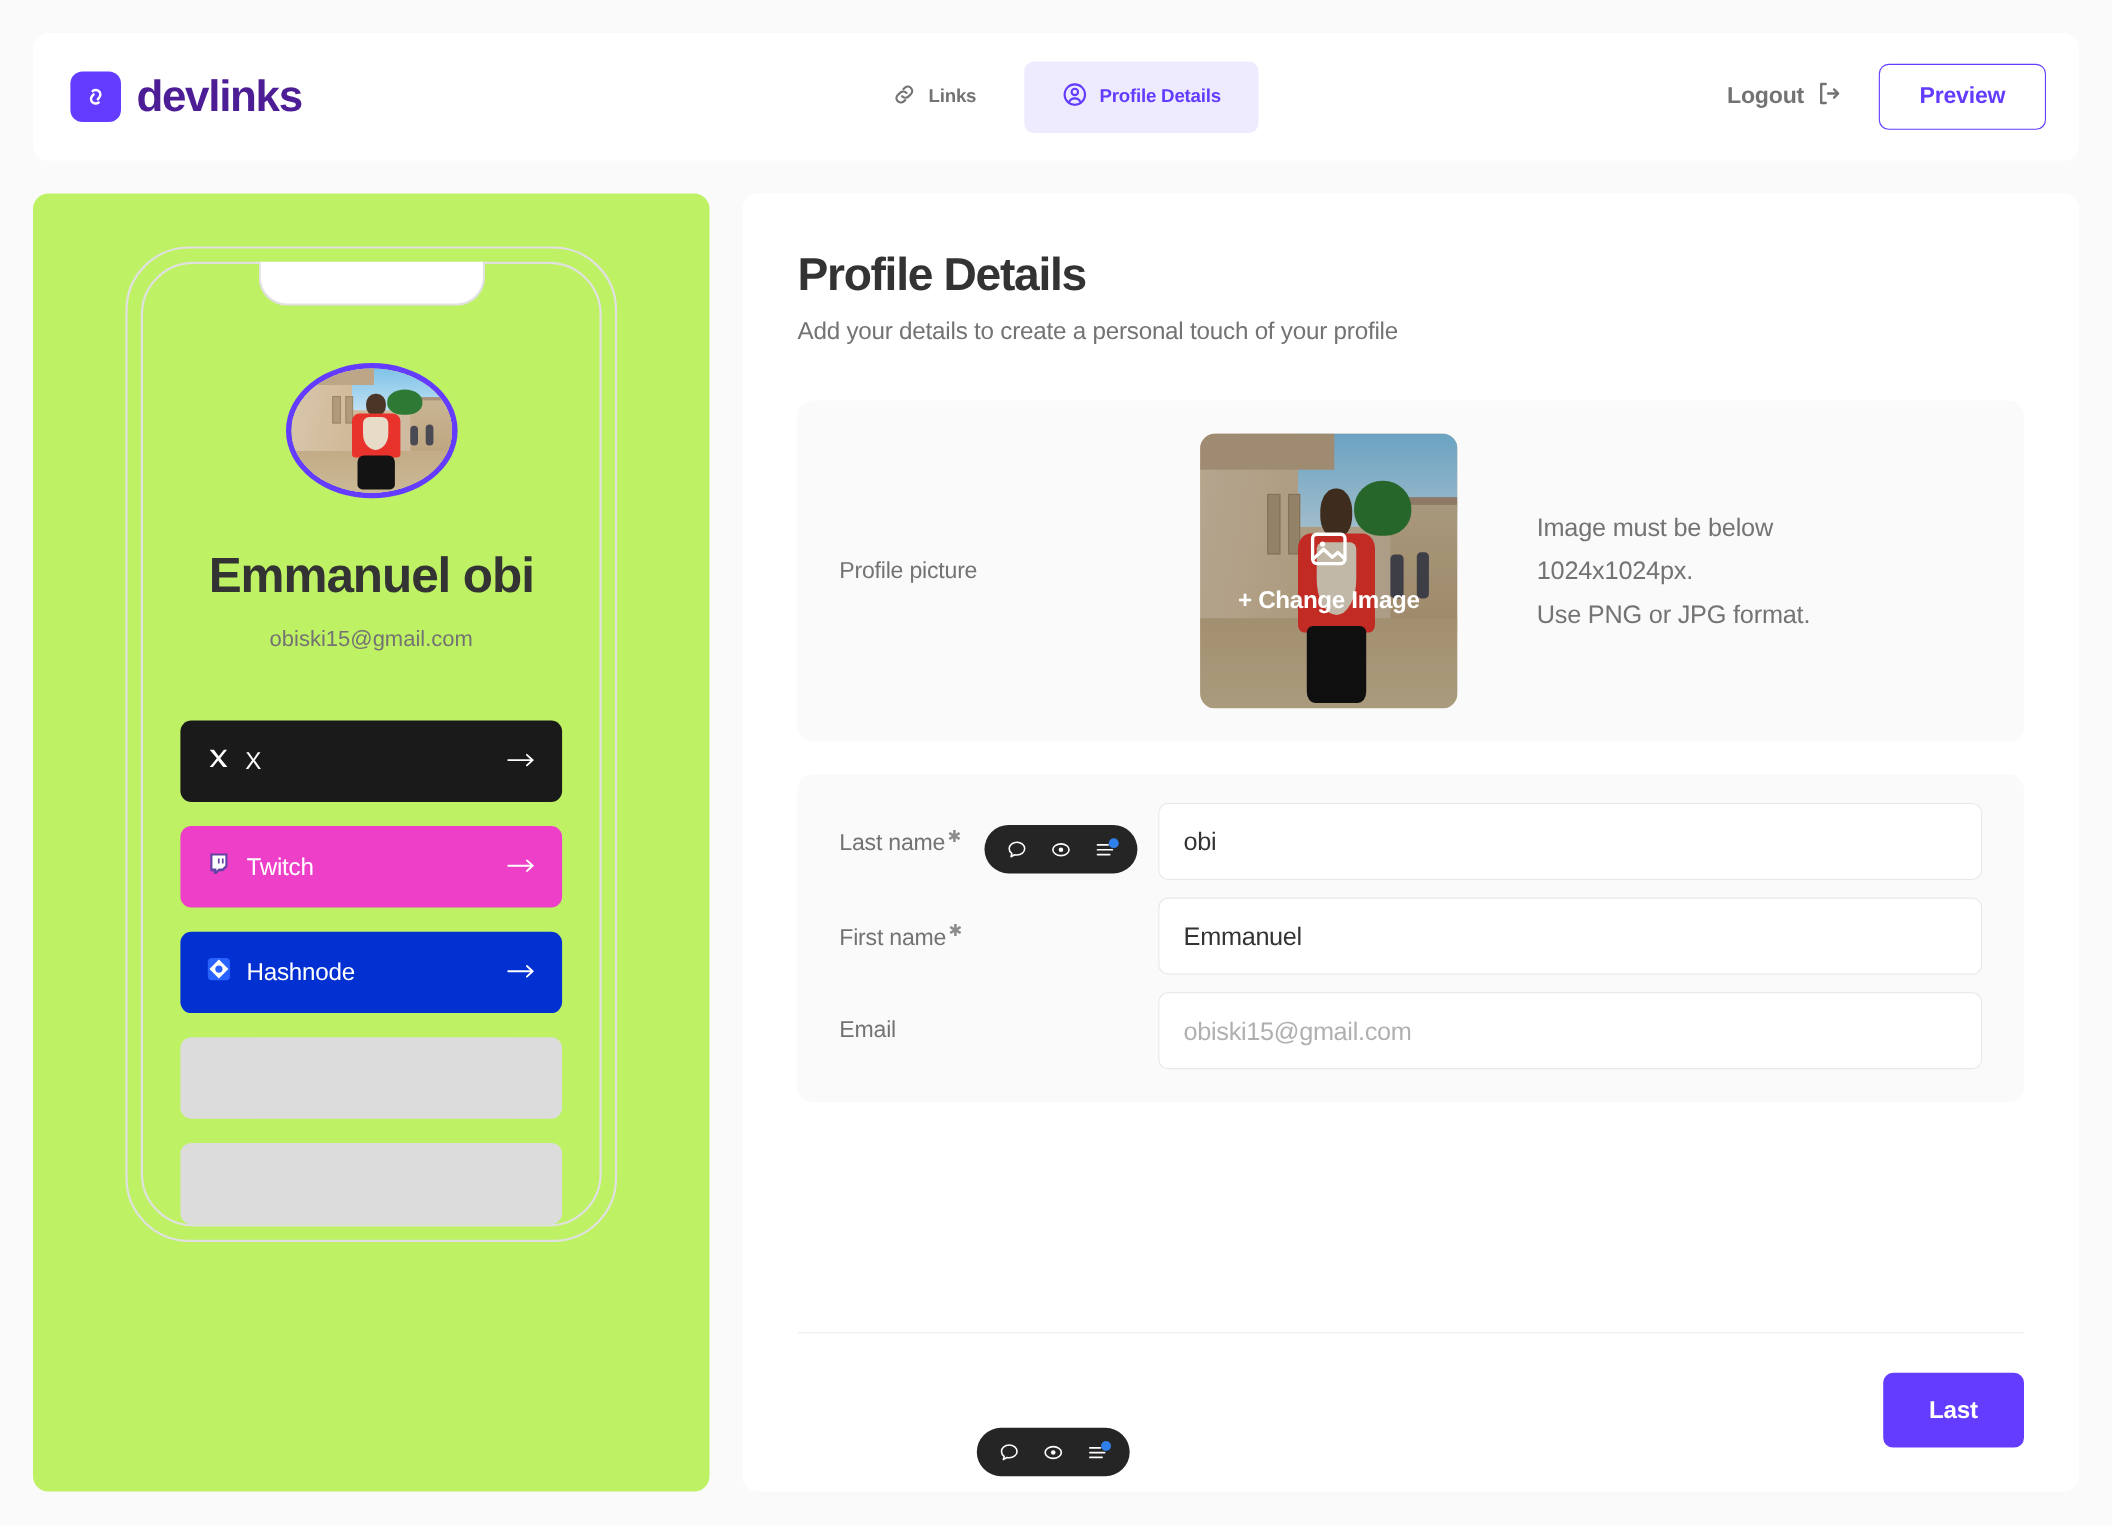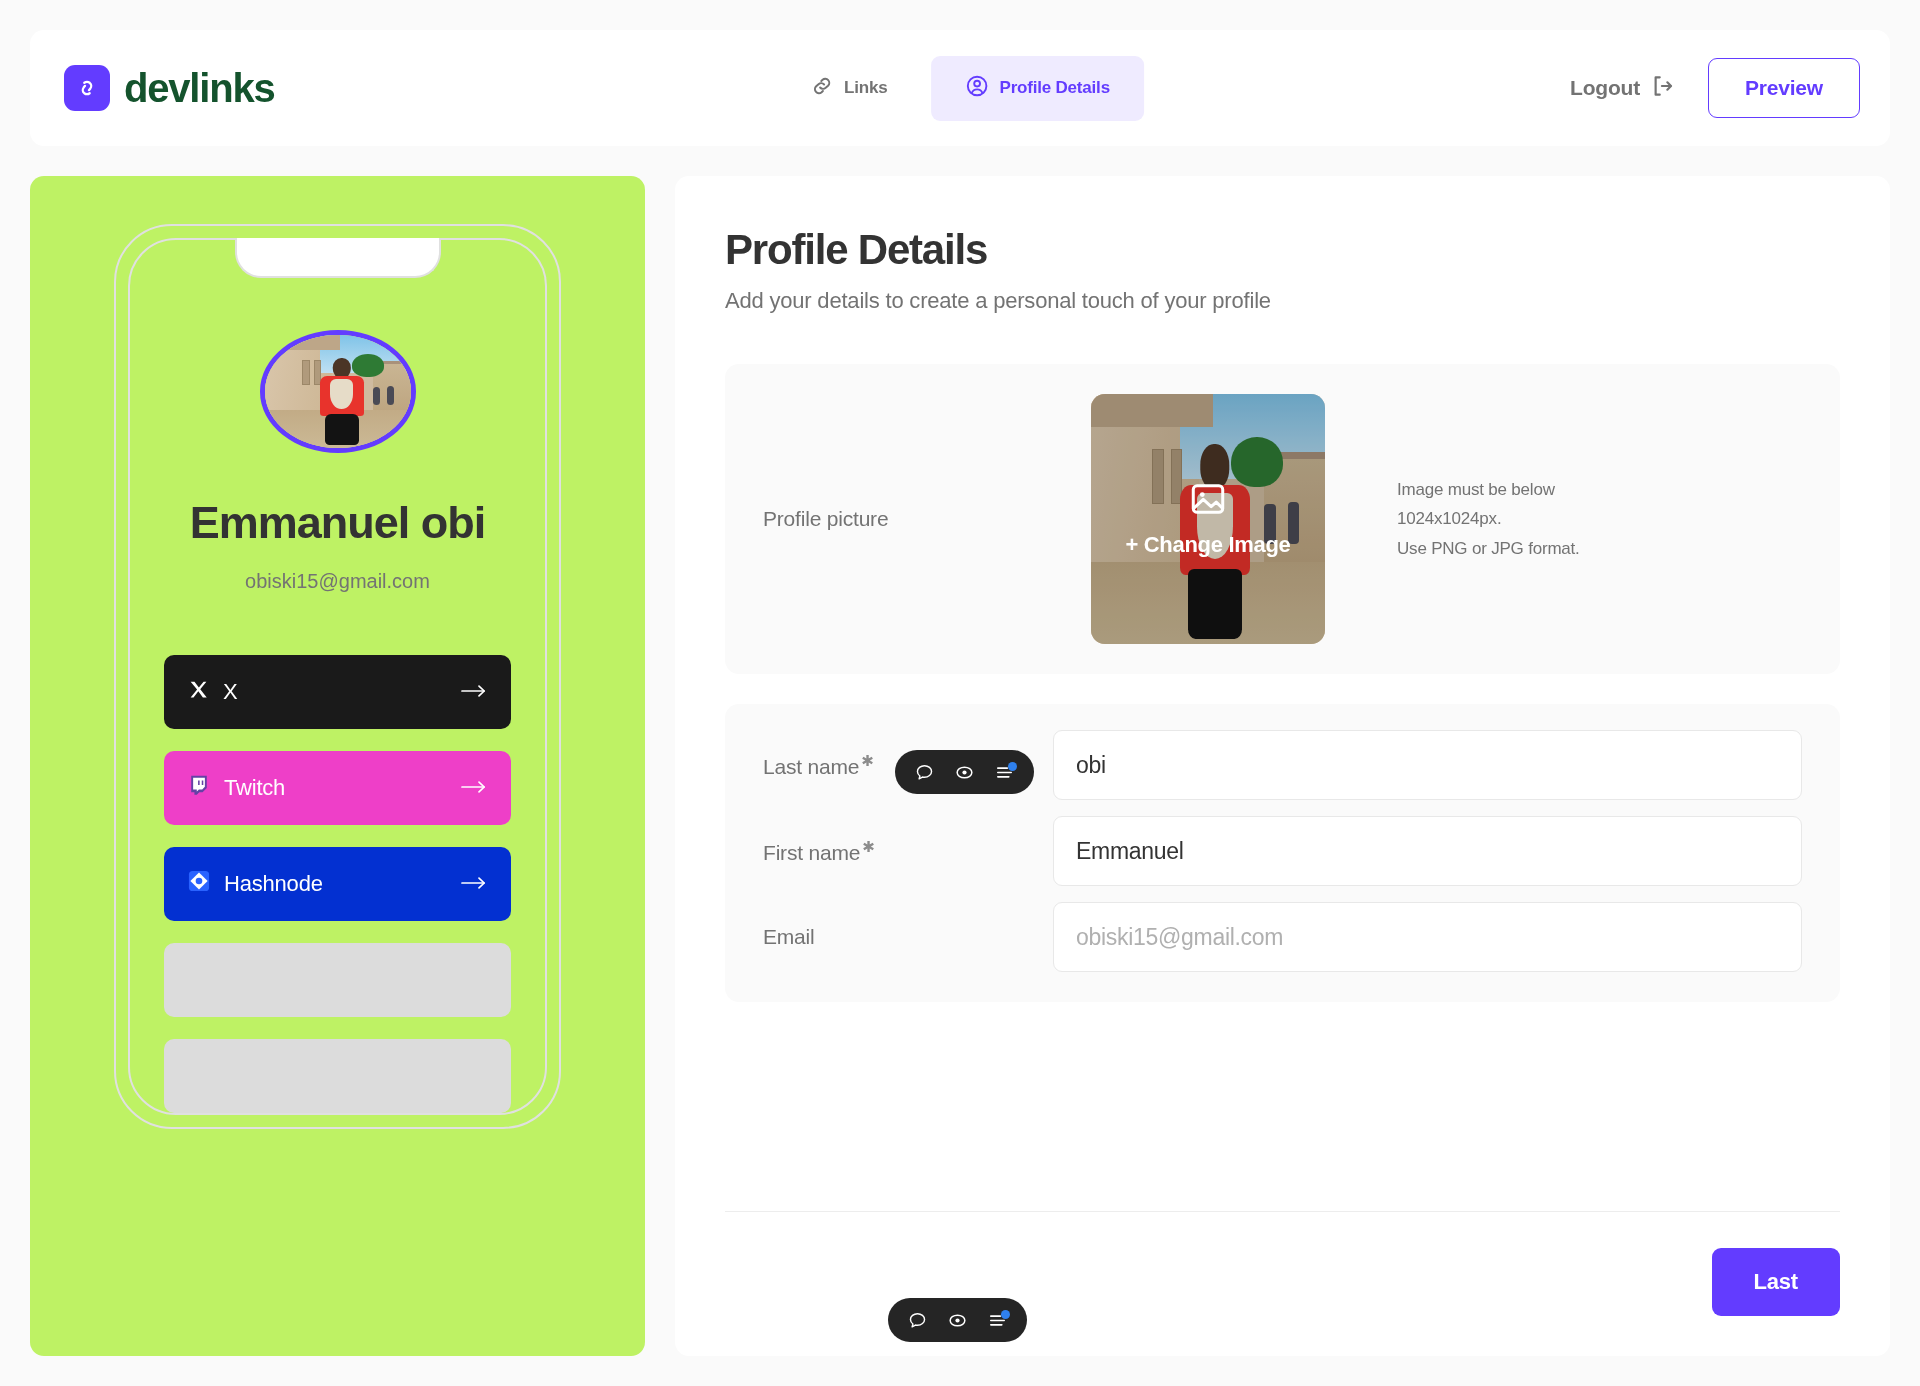--- a/index.html
+++ b/index.html
@@ -15,21 +15,21 @@
   .header {
     background: #fff; border-radius: 14px; height: 116px;
     display: flex; align-items: center; padding: 0 30px 0 34px;
     position: relative; flex: 0 0 auto;
   }
   .brand { display: flex; align-items: center; gap: 14px; }
   .brand-mark {
     width: 46px; height: 46px; border-radius: 11px; background: #633CFF;
     display: flex; align-items: center; justify-content: center;
   }
-  .brand-name { font-size: 40px; font-weight: 700; color: #14532d; letter-spacing: -1.2px; }
+  .brand-name { font-size: 40px; font-weight: 700; color: #4c1d95; letter-spacing: -1.2px; }
 
   .nav { position: absolute; left: 50%; transform: translateX(-50%); display: flex; align-items: center; gap: 10px; }
   .tab {
     display: flex; align-items: center; gap: 10px;
     padding: 18px 34px; border-radius: 9px; cursor: pointer;
     font-size: 17px; font-weight: 700; color: #737373; background: transparent;
     letter-spacing: -0.2px;
   }
   .tab.active { background: #EFEBFF; color: #633CFF; }
 
@@ -98,21 +98,21 @@
   .pic-upload {
     width: 234px; height: 250px; border-radius: 14px; overflow: hidden;
     position: relative; cursor: pointer; flex: 0 0 234px;
   }
   .pic-overlay {
     position: absolute; inset: 0; display: flex; flex-direction: column;
     align-items: center; justify-content: center; gap: 10px;
     background: rgba(0,0,0,0.16);
   }
   .pic-overlay-text { color: #fff; font-size: 22px; font-weight: 700; letter-spacing: -0.3px; }
-  .pic-hint { font-size: 17px; color: #737373; line-height: 1.72; margin-left: 34px; letter-spacing: -0.2px;}
+  .pic-hint { font-size: 23px; color: #737373; line-height: 1.72; margin-left: 34px; letter-spacing: -0.2px;}
 
   .form-panel { padding: 26px 38px 30px 38px; display: flex; flex-direction: column; gap: 16px; margin-top: 30px; }
   .form-row { display: flex; align-items: center; }
   .form-label { font-size: 21px; color: #737373; width: 290px; flex: 0 0 290px; letter-spacing: -0.2px; }
   .req { color: #8c8c8c; font-size: 15px; vertical-align: super; margin-left: 2px; }
   .form-input {
     flex: 1 1 auto; height: 70px; border: 1.5px solid #E8E8E8; border-radius: 9px;
     background: #fff; padding: 0 22px; font-size: 23px; color: #333;
     font-family: "Liberation Sans", sans-serif; letter-spacing: -0.3px;
   }

